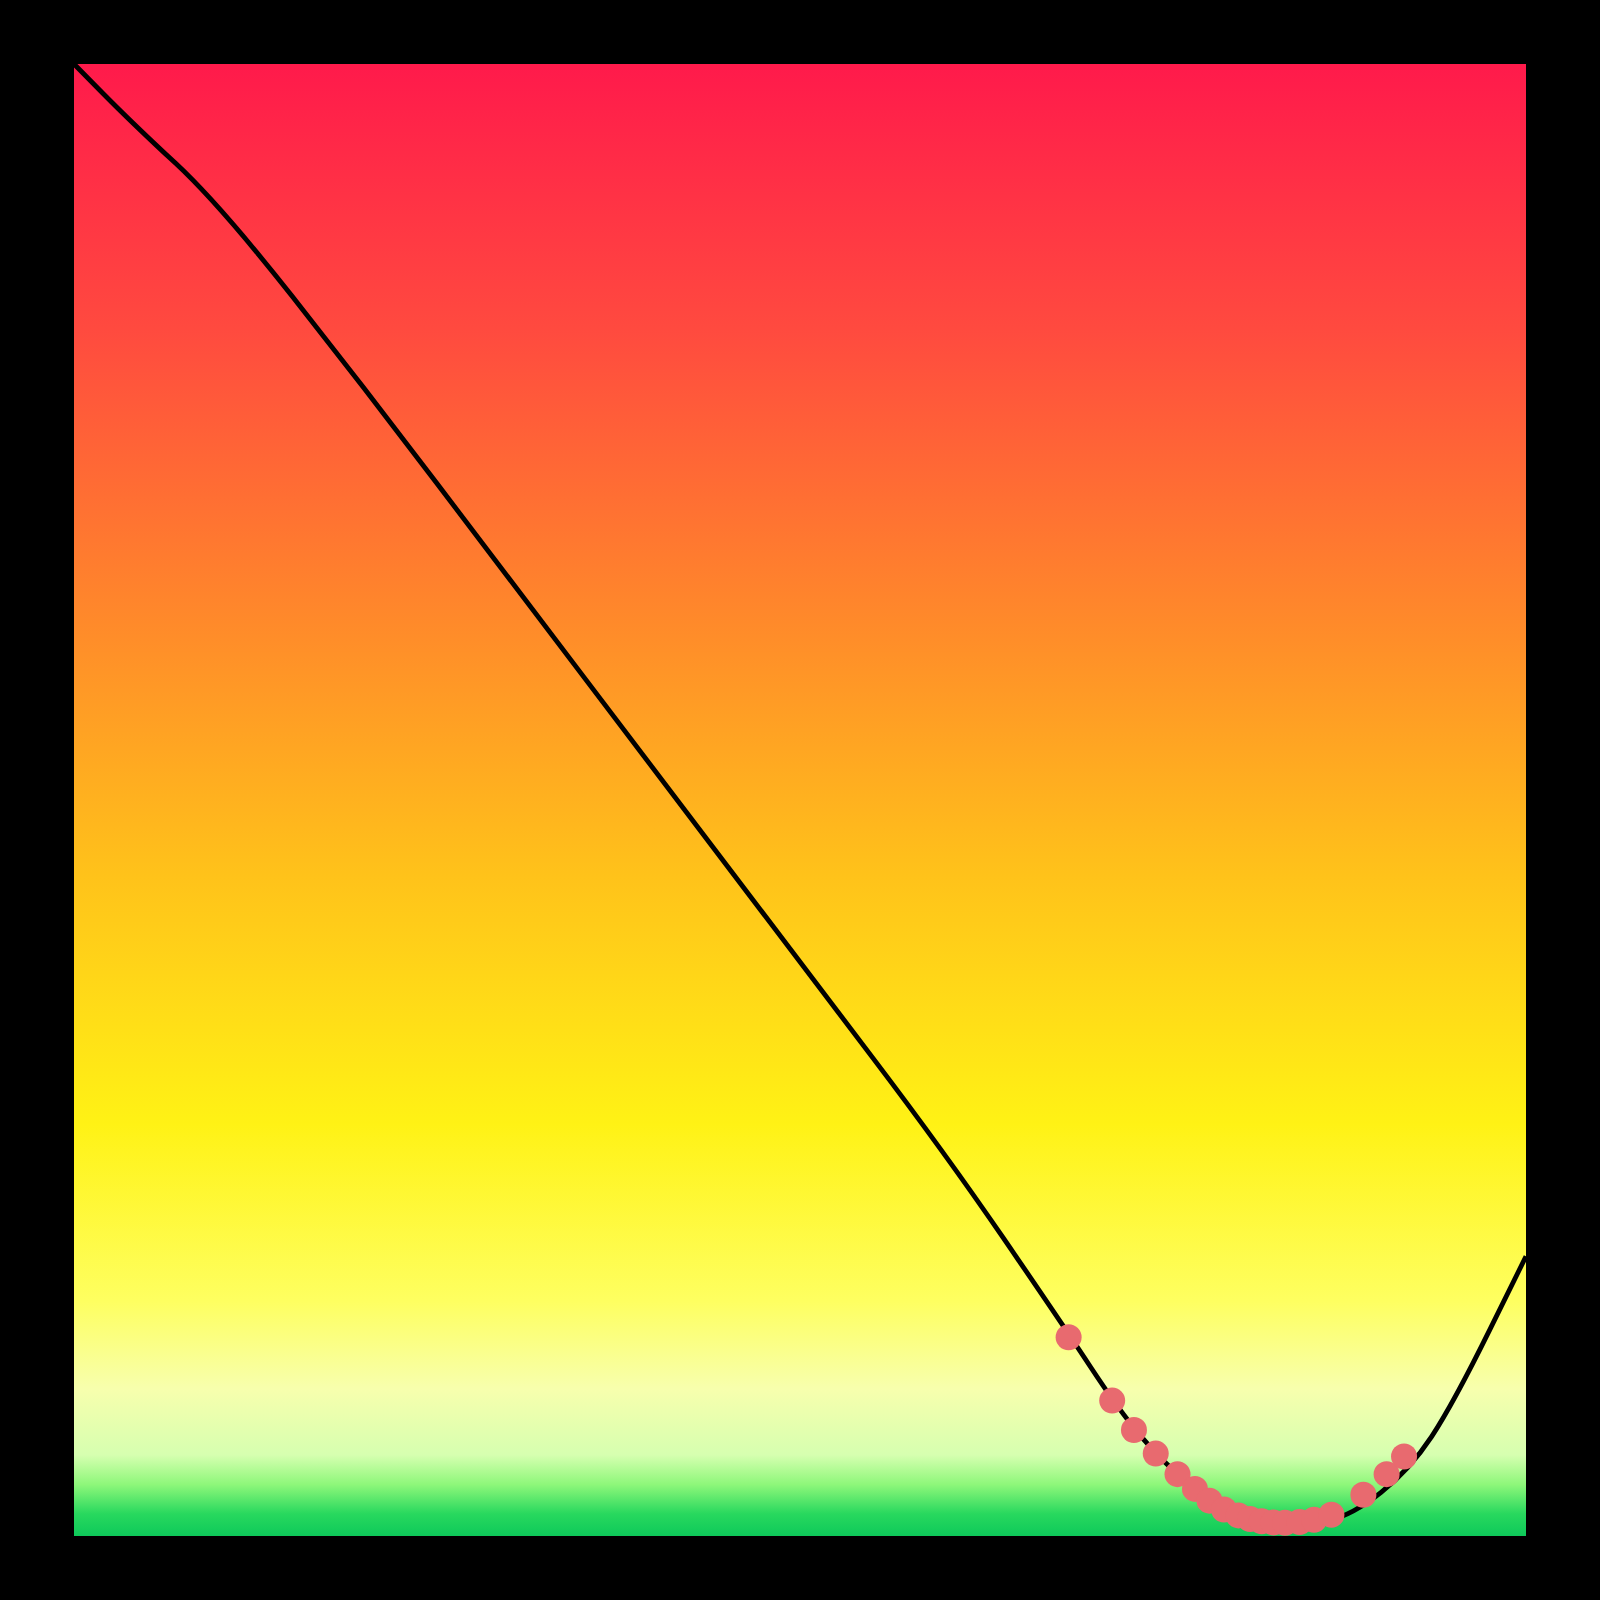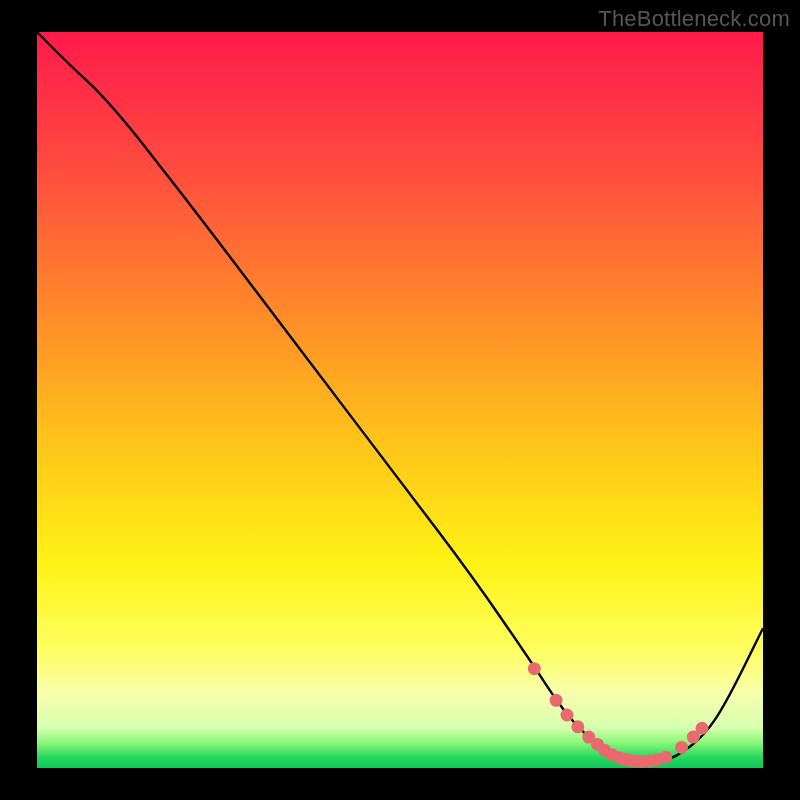--- a/index.html
+++ b/index.html
@@ -75,14 +75,13 @@
         <circle cx="642.484" cy="761.376" r="6.5" fill="#e86a6f"></circle>
         <circle cx="649.744" cy="761.008" r="6.5" fill="#e86a6f"></circle>
         <circle cx="657.004" cy="759.904" r="6.5" fill="#e86a6f"></circle>
         <circle cx="665.716" cy="757.328" r="6.5" fill="#e86a6f"></circle>
         <circle cx="681.688" cy="747.3919999999999" r="6.5" fill="#e86a6f"></circle>
         <circle cx="693.304" cy="737.088" r="6.5" fill="#e86a6f"></circle>
         <circle cx="702.016" cy="728.256" r="6.5" fill="#e86a6f"></circle>
       </g>
   </svg>
 
-  <div class="attribution">TheBottleneck.com</div>
 </div>
 
 </body></html>

